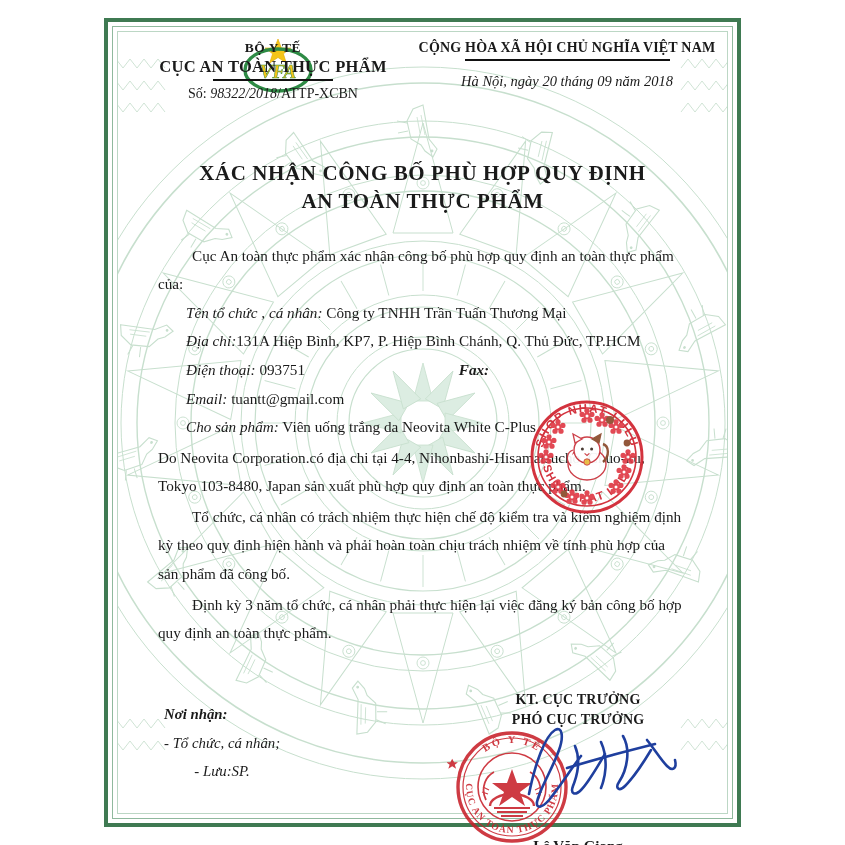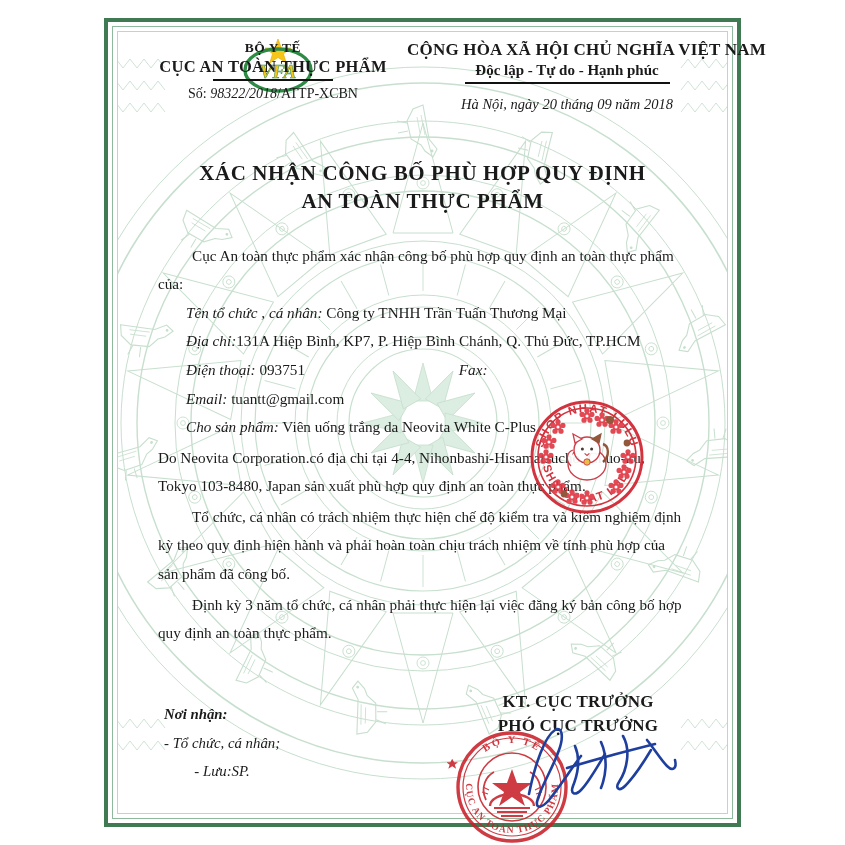--- a/index.html
+++ b/index.html
@@ -62,21 +62,21 @@
     width:120px;height:1.6px;background:#111;margin:3px auto 0;
     position:relative;z-index:3;
   }
   .doc-no{
     font-size:14px;margin-top:5px;position:relative;z-index:3;
     white-space:nowrap;
   }
   .doc-no .num{font-style:italic;}
 
   .nation{
-    font-weight:bold;font-size:17px;letter-spacing:.2px;white-space:nowrap;
+    font-weight:bold;font-size:14px;letter-spacing:.2px;white-space:nowrap;
   }
   .motto{
     font-weight:bold;font-size:15px;margin-top:2px;white-space:nowrap;
   }
   .motto-underline{
     width:205px;height:1.6px;background:#111;margin:3px auto 0;
   }
   .date-line{
     font-style:italic;font-size:14.5px;margin-top:12px;white-space:nowrap;
   }
@@ -87,32 +87,32 @@
   .title-2{font-weight:bold;font-size:21px;letter-spacing:.6px;line-height:1.35;}
 
   
   .body-block{
     margin:26px 42px 0 40px;font-size:15.2px;line-height:1.88;
     position:relative;z-index:3;text-align:left;
   }
   .p-indent{text-indent:34px;}
   .field-row{margin-left:28px;white-space:nowrap;}
   .field-label{font-style:italic;}
-  .fax-label{font-style:italic;display:inline-block;margin-left:150px;}
+  .fax-label{font-style:italic;display:inline-block;margin-left:150px;font-weight:bold;}
   .para{margin-top:2px;}
 
   
   .sig-area{position:relative;margin-top:42px;height:190px;z-index:3;}
   .sig-left{position:absolute;left:46px;top:10px;font-size:14.8px;line-height:1.95;}
   .sig-left .nn-title{font-weight:bold;font-style:italic;}
   .sig-left .nn-item{font-style:italic;text-align:center;}
   .sig-right{
     position:absolute;right:24px;top:0;width:250px;text-align:center;
   }
-  .sig-title{font-weight:bold;font-size:17px;line-height:1.45;letter-spacing:.2px;}
+  .sig-title{font-weight:bold;font-size:14px;line-height:1.45;letter-spacing:.2px;}
   .sig-name{font-weight:bold;font-size:15px;margin-top:108px;}
 
   
   .seal-ministry{
     position:absolute;left:-6px;top:32px;width:130px;height:130px;
     opacity:.88;
   }
   
   .signature-ink{
     position:absolute;left:62px;top:26px;width:175px;height:105px;
@@ -412,21 +412,20 @@
         <div class="org-line2">CỤC AN TOÀN THỰC PHẨM</div>
         <div class="org-underline"></div>
         <div class="doc-no">
           <span>Số:</span>
           <span class="num">98322/2018</span><span>/ATTP-XCBN</span>
         </div>
       </div>
 
       <div class="hdr-right">
         <div class="nation">CỘNG HÒA XÃ HỘI CHỦ NGHĨA VIỆT NAM</div>
-        <div class="motto">Độc lập - Tự do - Hạnh phúc</div>
         <div class="motto-underline"></div>
         <div class="date-line">Hà Nội, ngày  20  tháng  09  năm 2018</div>
       </div>
     </div>
 
     <div class="title-block">
       <div class="title-1">XÁC NHẬN CÔNG BỐ PHÙ HỢP QUY ĐỊNH</div>
       <div class="title-2">AN TOÀN THỰC PHẨM</div>
     </div>
 

